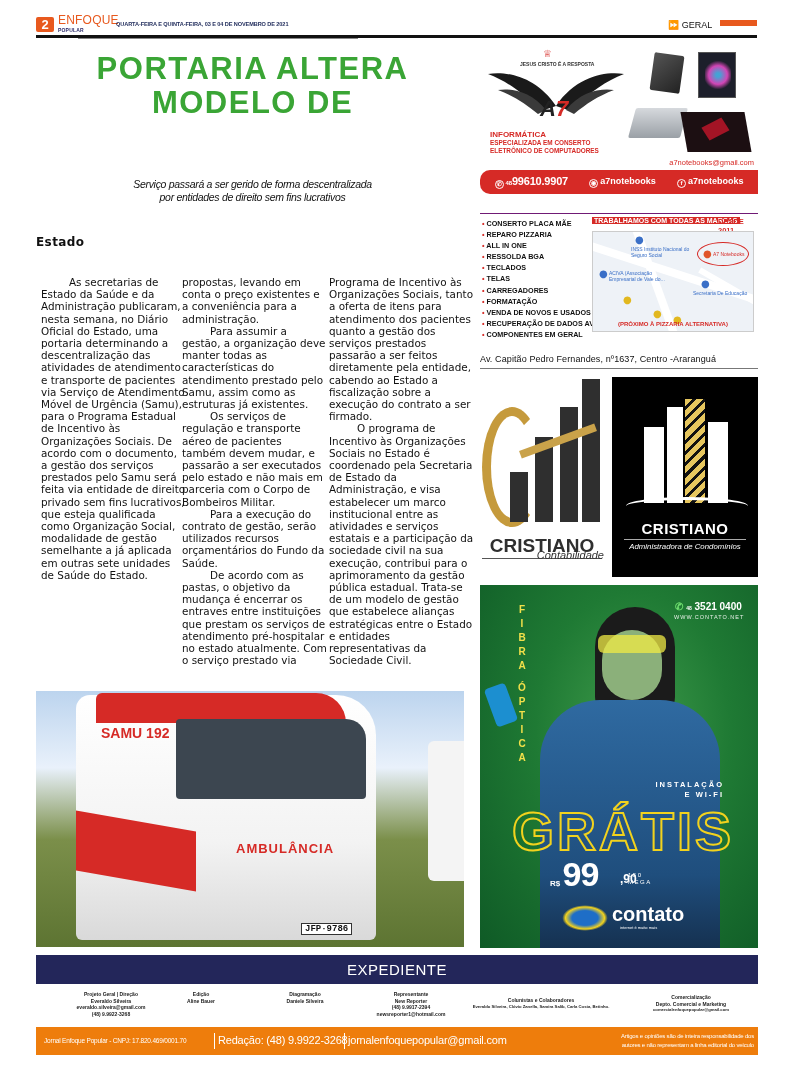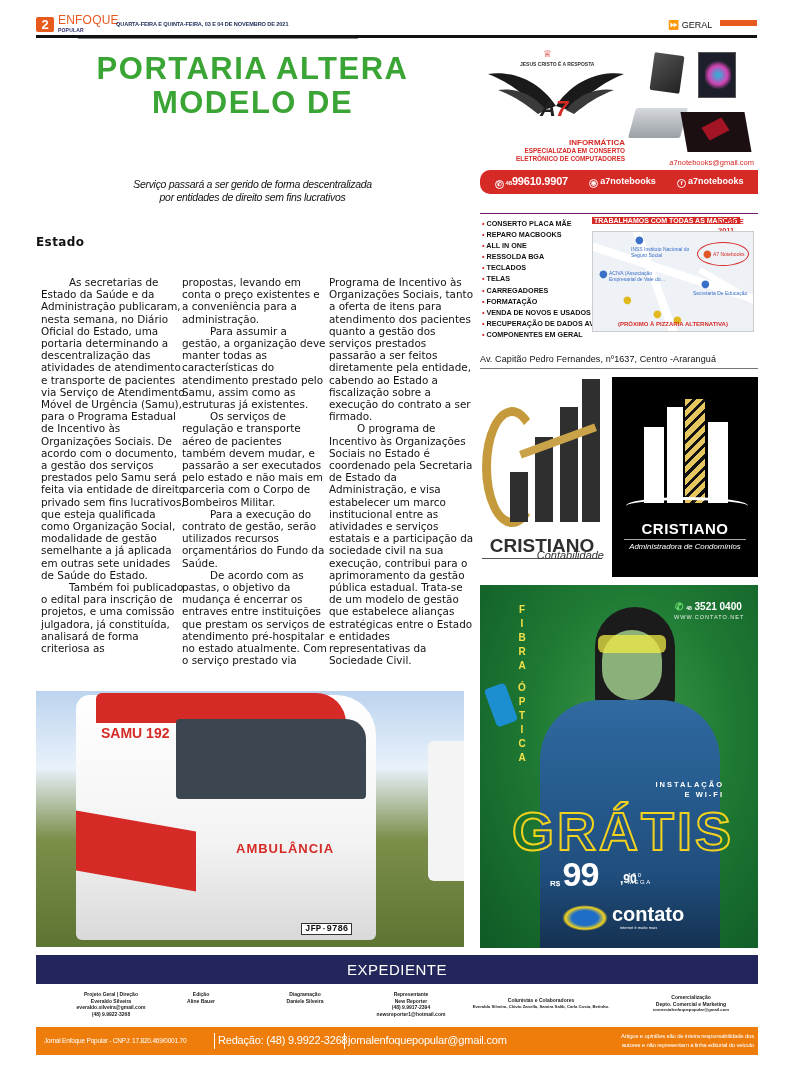--- a/index.html
+++ b/index.html
@@ -47,21 +47,21 @@
   .photo .other-van { position: absolute; right: 0; top: 50px; width: 36px; height: 140px; background: #f4f4f4; border-radius: 6px 0 0 6px; }
 
   
   .ad { position: absolute; }
   .ad-a7 { left: 480px; top: 44px; width: 278px; height: 152px; background: #fff; }
   .a7-crown { position: absolute; left: 63px; top: 4px; color: #d62a26; font-size: 10px; }
   .a7-tagline { position: absolute; left: 40px; top: 17px; font: bold 5px "Liberation Sans", sans-serif; color: #333; }
   .a7-wings { position: absolute; left: 6px; top: 22px; width: 140px; height: 50px; }
   .a7-logo { position: absolute; left: 60px; top: 52px; font: italic bold 22px "Liberation Sans", sans-serif; color: #222; }
   .a7-logo b { color: #d62a26; }
-  .a7-info { position: absolute; left: 10px; top: 87px; width: 135px; text-align: right; font: bold 6.4px "Liberation Sans", sans-serif; color: #d62a26; line-height: 8px; margin-top: 8px; }
+  .a7-info { position: absolute; left: 10px; top: 87px; width: 135px; text-align: left; font: bold 6.4px "Liberation Sans", sans-serif; color: #d62a26; line-height: 8px; }
   .a7-info .big { font-size: 8px; }
   .a7-gpu { position: absolute; left: 172px; top: 10px; width: 30px; height: 38px; background: linear-gradient(135deg,#555,#222); transform: rotate(8deg); border-radius: 2px; }
   .a7-pc { position: absolute; left: 218px; top: 8px; width: 38px; height: 46px; background: #1d1f2b; border: 1px solid #555; }
   .a7-pc::after { content:""; position:absolute; left:6px; top:6px; width:26px; height:32px; background: radial-gradient(circle,#4fc3ff 10%,#ff4fd8 45%,#1d1f2b 70%); opacity:.8; }
   .a7-laptop1 { position: absolute; left: 152px; top: 64px; width: 52px; height: 30px; background: linear-gradient(#d6d9dd,#9aa0a6); transform: skewX(-15deg); border-radius: 2px; }
   .a7-laptop2 { position: absolute; left: 204px; top: 68px; width: 64px; height: 40px; background: #1c0f12; transform: skewX(10deg); }
   .a7-laptop2::after { content:""; position:absolute; left:20px; top:10px; width:24px; height:14px; background:#c5152a; transform: rotate(-25deg); opacity:.8; }
   .a7-email { position: absolute; left: 156px; top: 114px; width: 118px; text-align: right; font: 7.5px "Liberation Sans", sans-serif; color: #d62a26; }
   .a7-bar { position: absolute; left: 0; top: 126px; width: 278px; height: 24px; background: #d62a26; border-radius: 10px 0 0 10px; color: #fff;
             font: bold 9px "Liberation Sans", sans-serif; display: flex; align-items: center; justify-content: space-around; padding: 0 4px; }
@@ -160,21 +160,20 @@
   <div>MODELO DE</div>
 </h1>
 <div class="subhead">
   <div>Serviço passará a ser gerido de forma descentralizada</div>
   <div>por entidades de direito sem fins lucrativos</div>
 </div>
 <div class="byline">Estado</div>
 
 <div class="col c1">
   <p class="ind">As secretarias de Estado da Saúde e da Administração publicaram, nesta semana, no Diário Oficial do Estado, uma portaria determinando a descentralização das atividades de atendimento e transporte de pacientes via Serviço de Atendimento Móvel de Urgência (Samu), para o Programa Estadual de Incentivo às Organizações Sociais. De acordo com o documento, a gestão dos serviços prestados pelo Samu será feita via entidade de direito privado sem fins lucrativos, que esteja qualificada como Organização Social, modalidade de gestão semelhante a já aplicada em outras sete unidades de Saúde do Estado.</p>
-  <p class="ind">Também foi publicado o edital para inscrição de projetos, e uma comissão julgadora, já constituída, analisará de forma criteriosa as</p>
 </div>
 <div class="col c2">
   <p>propostas, levando em conta o preço existentes e a conveniência para a administração.</p>
   <p class="ind">Para assumir a gestão, a organização deve manter todas as características do atendimento prestado pelo Samu, assim como as estruturas já existentes.</p>
   <p class="ind">Os serviços de regulação e transporte aéreo de pacientes também devem mudar, e passarão a ser executados pelo estado e não mais em parceria com o Corpo de Bombeiros Militar.</p>
   <p class="ind">Para a execução do contrato de gestão, serão utilizados recursos orçamentários do Fundo da Saúde.</p>
   <p class="ind">De acordo com as pastas, o objetivo da mudança é encerrar os entraves entre instituições que prestam os serviços de atendimento pré-hospitalar no estado atualmente. Com o serviço prestado via</p>
 </div>
 <div class="col c3">
   <p>Programa de Incentivo às Organizações Sociais, tanto a oferta de itens para atendimento dos pacientes quanto a gestão dos serviços prestados passarão a ser feitos diretamente pela entidade, cabendo ao Estado a fiscalização sobre a execução do contrato a ser firmado.</p>
@@ -215,21 +214,21 @@
   <div class="a7-bar">
     <span class="ph"><span class="ic">✆</span><small>48</small><span>99610.9907</span></span>
     <span><span class="ic">◉</span><span>a7notebooks</span></span>
     <span><span class="ic">f</span><span>a7notebooks</span></span>
   </div>
 </div>
 
 <div class="ad ad-services">
   <ul class="svc-list">
     <li>CONSERTO PLACA MÃE</li>
-    <li>REPARO MACBOOKS</li>
+    <li>REPARO PIZZARIA</li>
     <li>ALL IN ONE</li>
     <li>RESSOLDA BGA</li>
     <li>TECLADOS</li>
     <li>TELAS</li>
     <li>CARREGADORES</li>
     <li>FORMATAÇÃO</li>
     <li>VENDA DE NOVOS E USADOS</li>
     <li>RECUPERAÇÃO DE DADOS AVANÇADA</li>
     <li>COMPONENTES EM GERAL</li>
   </ul>

